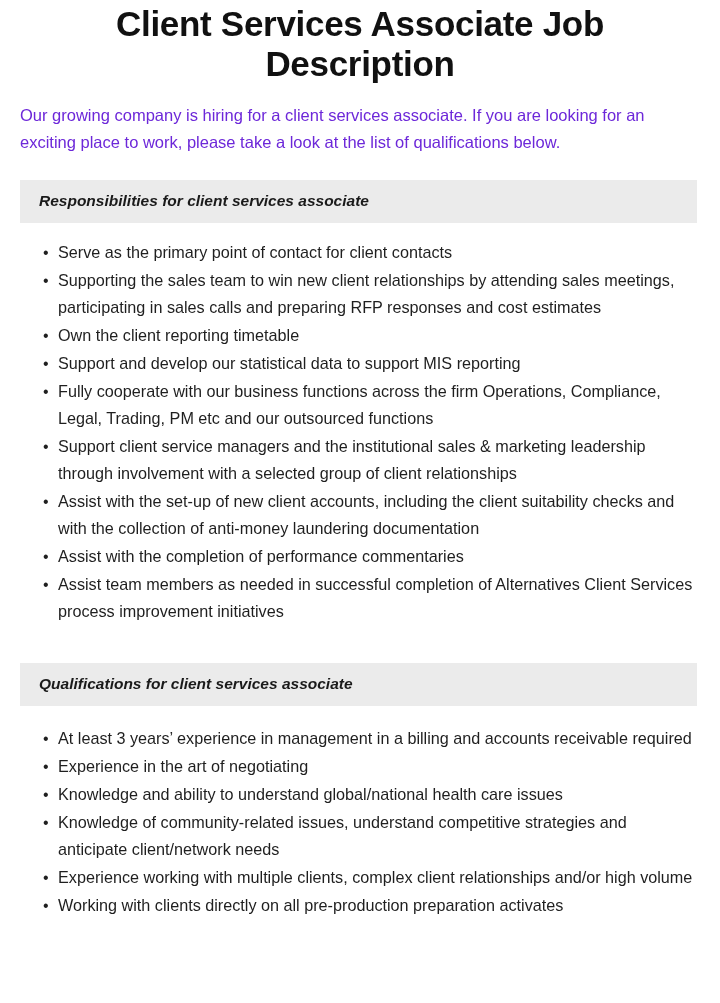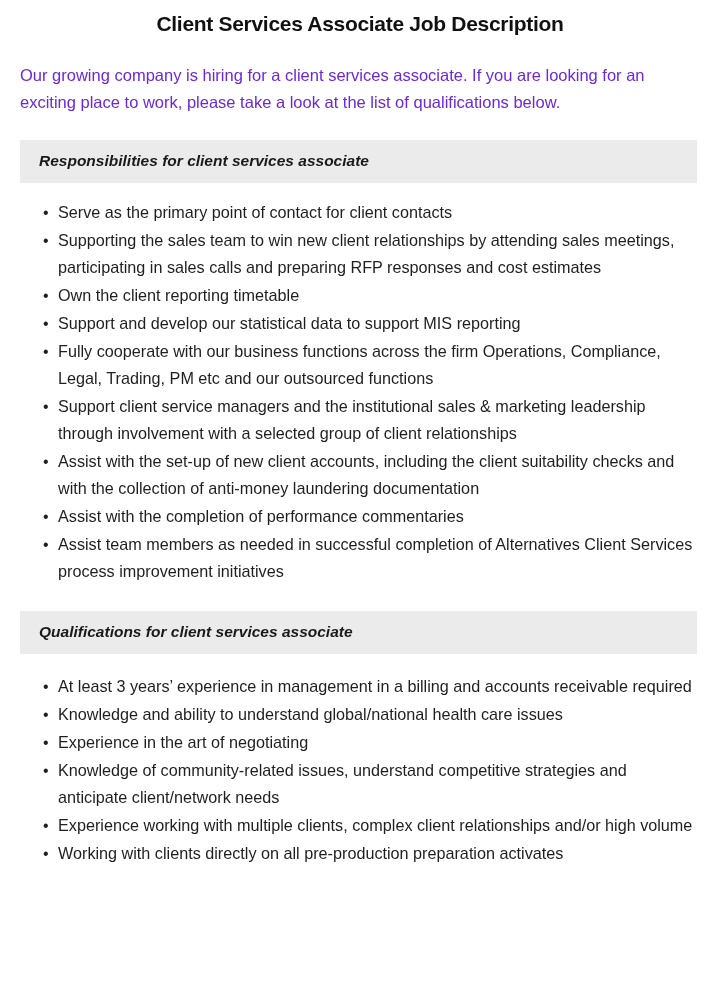--- a/index.html
+++ b/index.html
@@ -19,21 +19,21 @@
     width: 720px;
     padding: 0;
     overflow: hidden;
   }
 
   
   .doc-title {
     margin: 0;
     padding: 4px 20px 0 20px;
     text-align: center;
-    font-size: 21px;
+    font-size: 35px;
     line-height: 40px;
     font-weight: bold;
     letter-spacing: -0.3px;
     color: #111111;
   }
 
   
   .intro {
     margin: 18px 0 0 0;
     padding: 0 24px 0 20px;
@@ -74,21 +74,21 @@
     content: "\2022";
     position: absolute;
     left: -1px;
     top: 0;
     font-size: 16px;
     line-height: 27px;
     color: #1f1f1f;
   }
 
   .section--qualifications {
-    margin-top: 26px;
+    margin-top: 38px;
   }
   .section--qualifications .bullet-list {
     padding-top: 19px;
     padding-bottom: 8px;
   }
 </style>
 </head>
 <body>
 
 <div class="page">
@@ -109,21 +109,21 @@
         <li>Assist with the set-up of new client accounts, including the client suitability checks and with the collection of anti-money laundering documentation</li>
         <li>Assist with the completion of performance commentaries</li>
         <li>Assist team members as needed in successful completion of Alternatives Client Services process improvement initiatives</li>
       </ul>
   </section>
 
   <section class="section section--qualifications">
     <div class="section-header">Qualifications for client services associate</div>
     <ul class="bullet-list">
         <li>At least 3 years’ experience in management in a billing and accounts receivable required</li>
+        <li>Experience in the art of negotiating</li>
         <li>Knowledge and ability to understand global/national health care issues</li>
-        <li>Experience in the art of negotiating</li>
         <li>Knowledge of community-related issues, understand competitive strategies and anticipate client/network needs</li>
         <li>Experience working with multiple clients, complex client relationships and/or high volume</li>
         <li>Working with clients directly on all pre-production preparation activates</li>
       </ul>
   </section>
 
 </div>
 
 </body></html>

